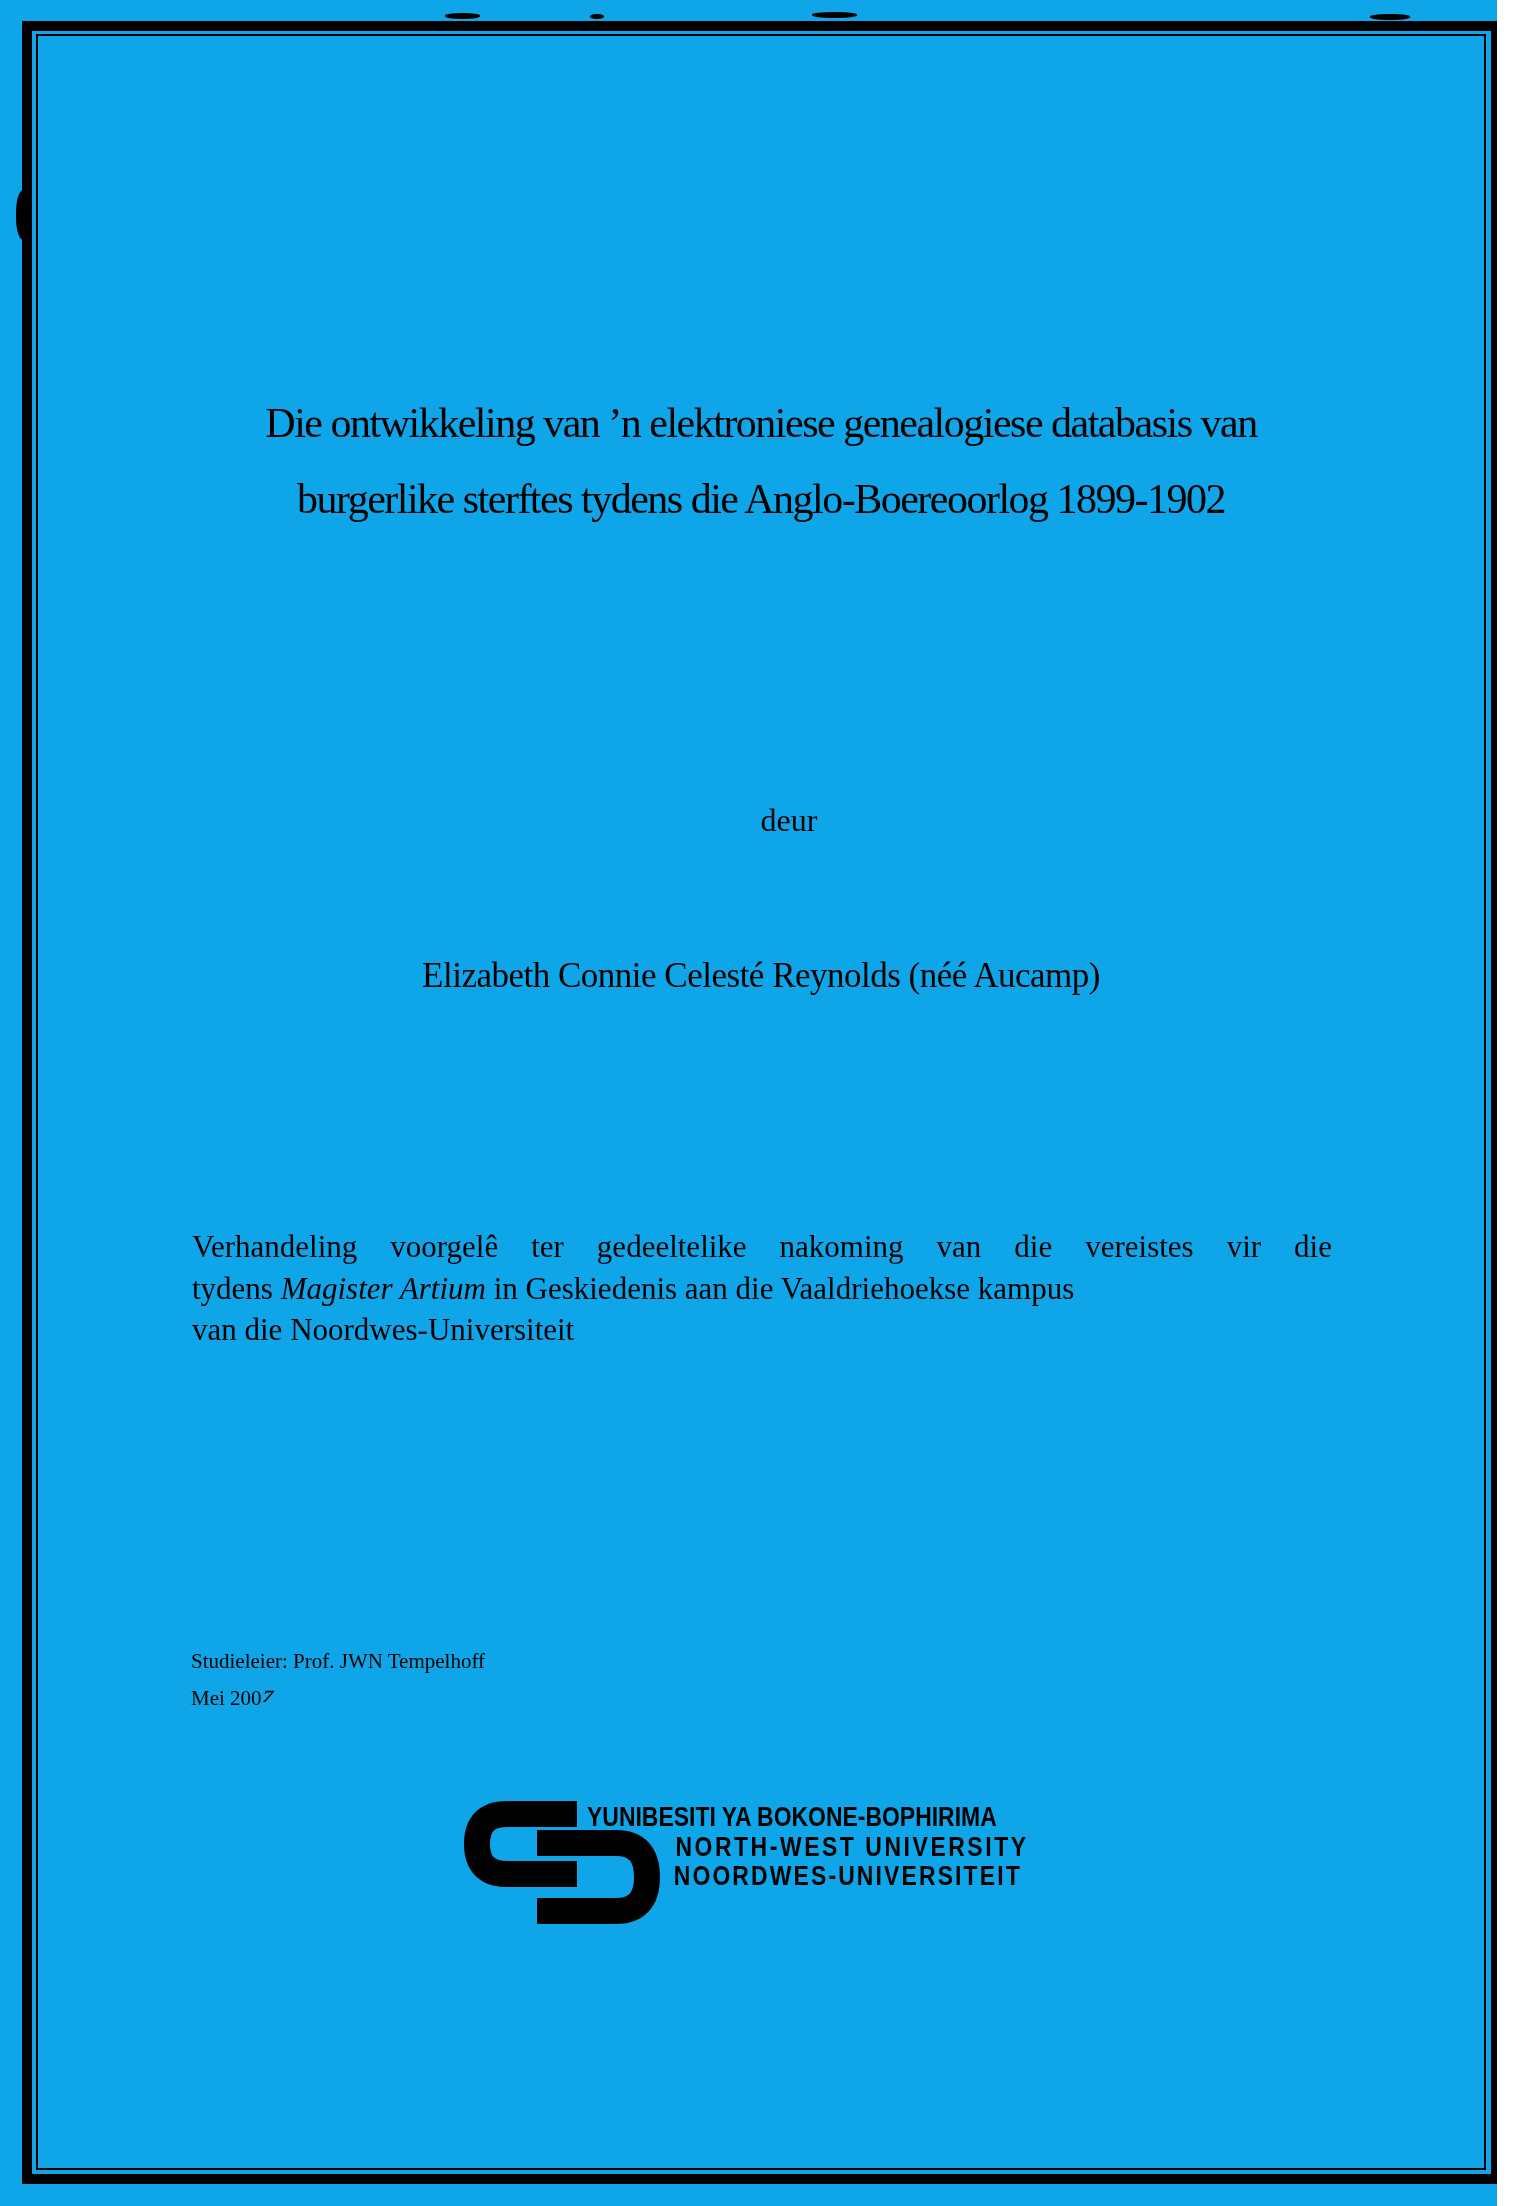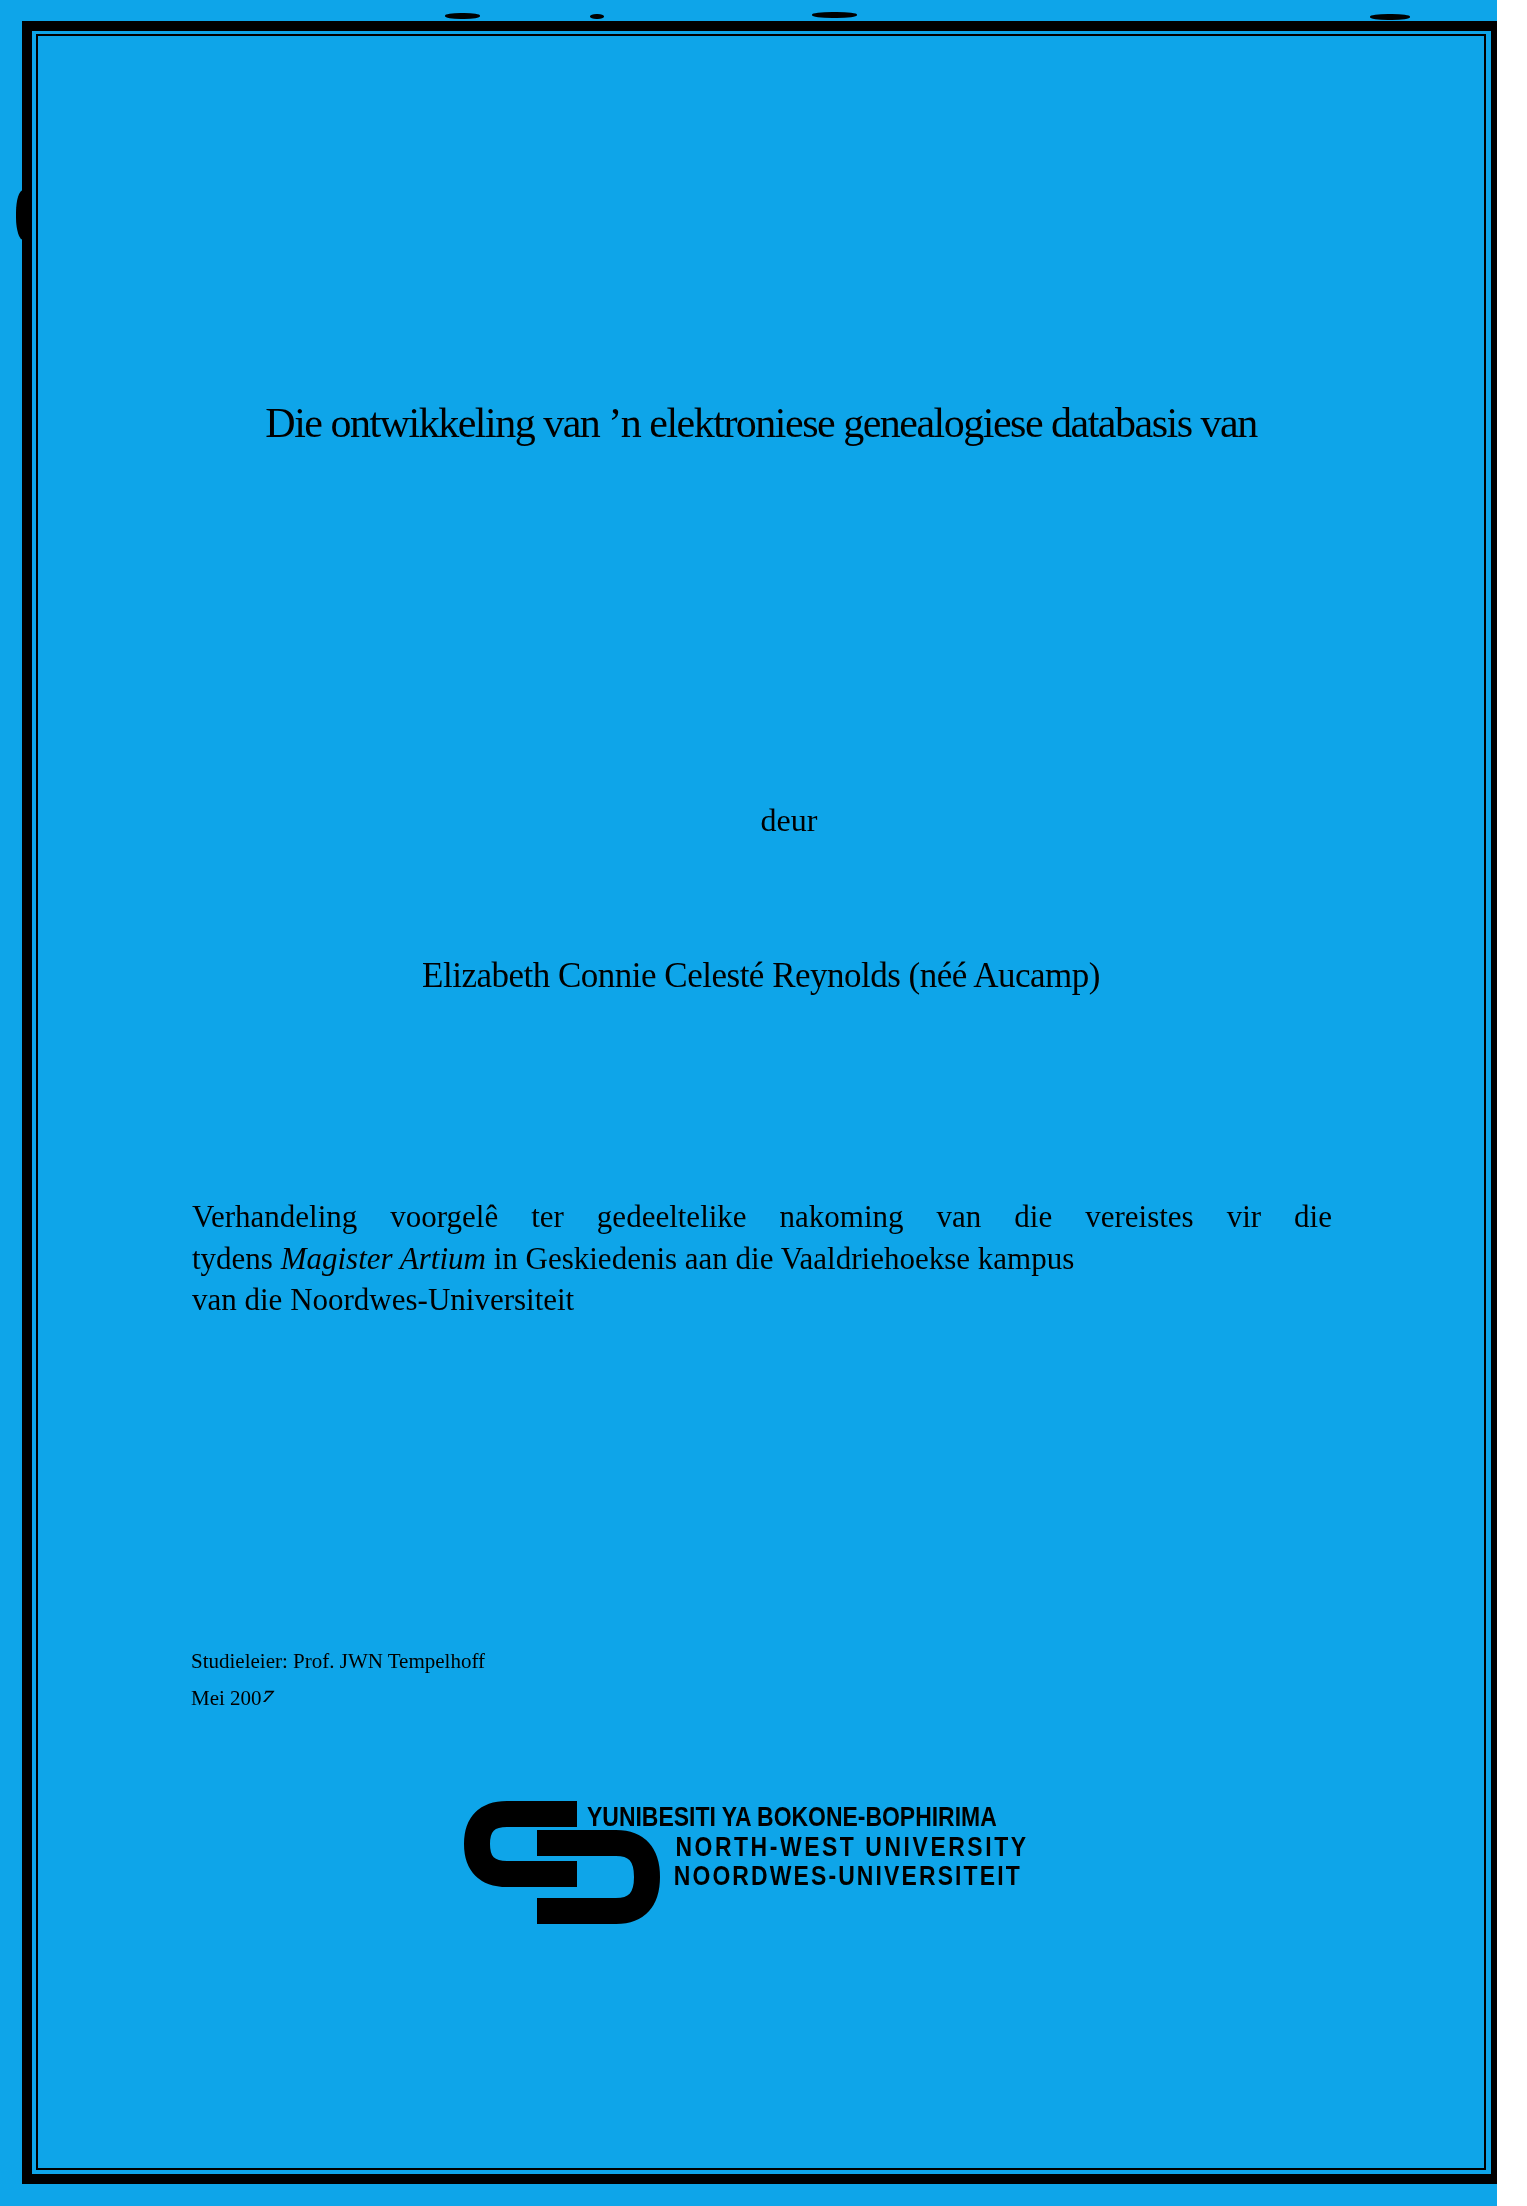--- a/index.html
+++ b/index.html
@@ -48,21 +48,21 @@
     margin-left: 28px;
   }
   .author {
     top: 953px;
     font-size: 35px;
     line-height: 46px;
     letter-spacing: -0.5px;
     white-space: nowrap;
   }
   .statement {
-    position: absolute; left: 192px; top: 1196px; width: 1140px;
+    position: absolute; left: 192px; top: 1226px; width: 1140px;
     font-size: 31px; line-height: 41.5px;
   }
   .statement .justified {
     text-align: justify;
     text-align-last: justify;
   }
   .statement .it { font-style: italic; }
   .supervisor-block {
     position: absolute; left: 191px; top: 1643px;
     font-size: 21px; line-height: 37px;
@@ -100,20 +100,21 @@
 
   <div class="speck sp1"></div>
   <div class="speck sp2"></div>
   <div class="speck sp3"></div>
   <div class="speck sp4"></div>
   <div class="speck sp5"></div>
   <div class="speck sp6"></div>
 
   <div class="centerband title">
     <div>Die ontwikkeling van ’n elektroniese genealogiese databasis van</div>
+    <div>burgerlike sterftes tydens die Anglo-Boereoorlog 1899-1902</div>
   </div>
 
   <div class="centerband byline">deur</div>
 
   <div class="centerband author">Elizabeth Connie Celesté Reynolds (néé Aucamp)</div>
 
   <div class="statement">
     <div class="justified">Verhandeling voorgelê ter gedeeltelike nakoming van die vereistes vir die</div>
     <div><span>tydens </span><span class="it">Magister Artium</span><span> in Geskiedenis aan die Vaaldriehoekse kampus</span></div>
     <div>van die Noordwes-Universiteit</div>

